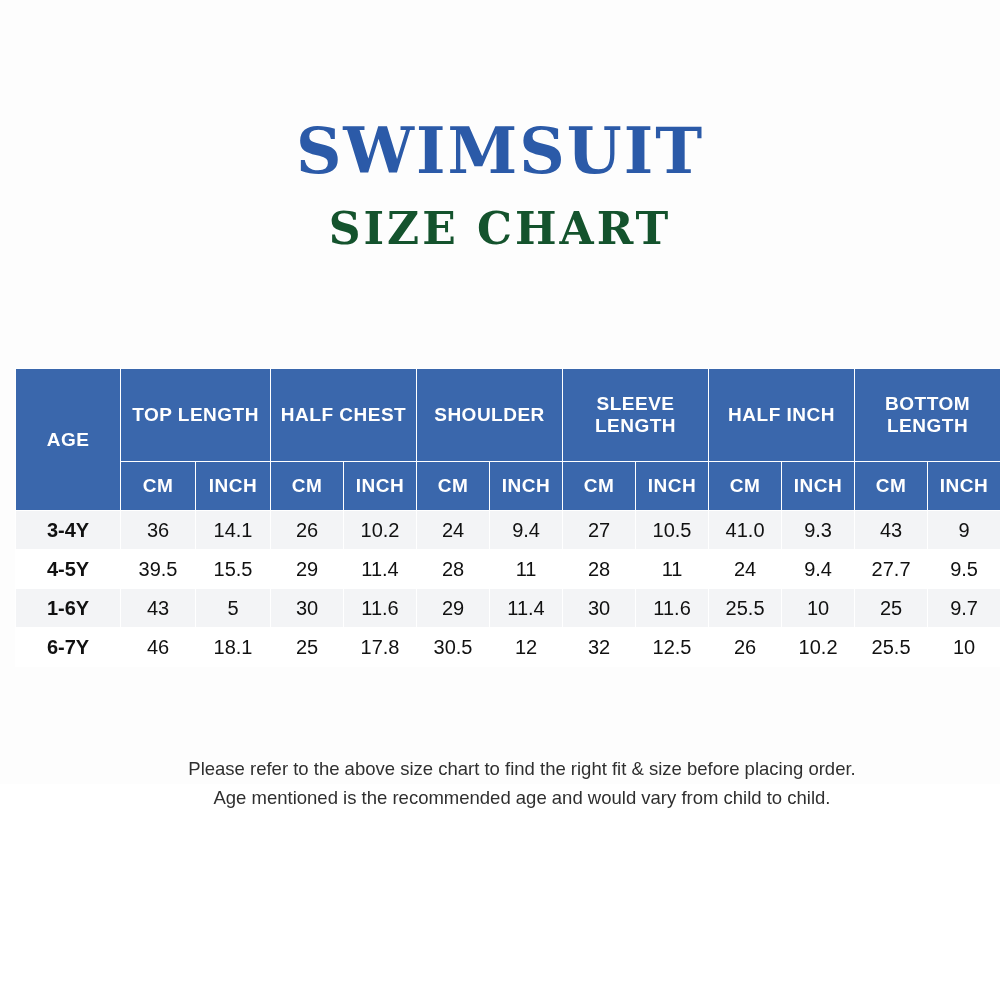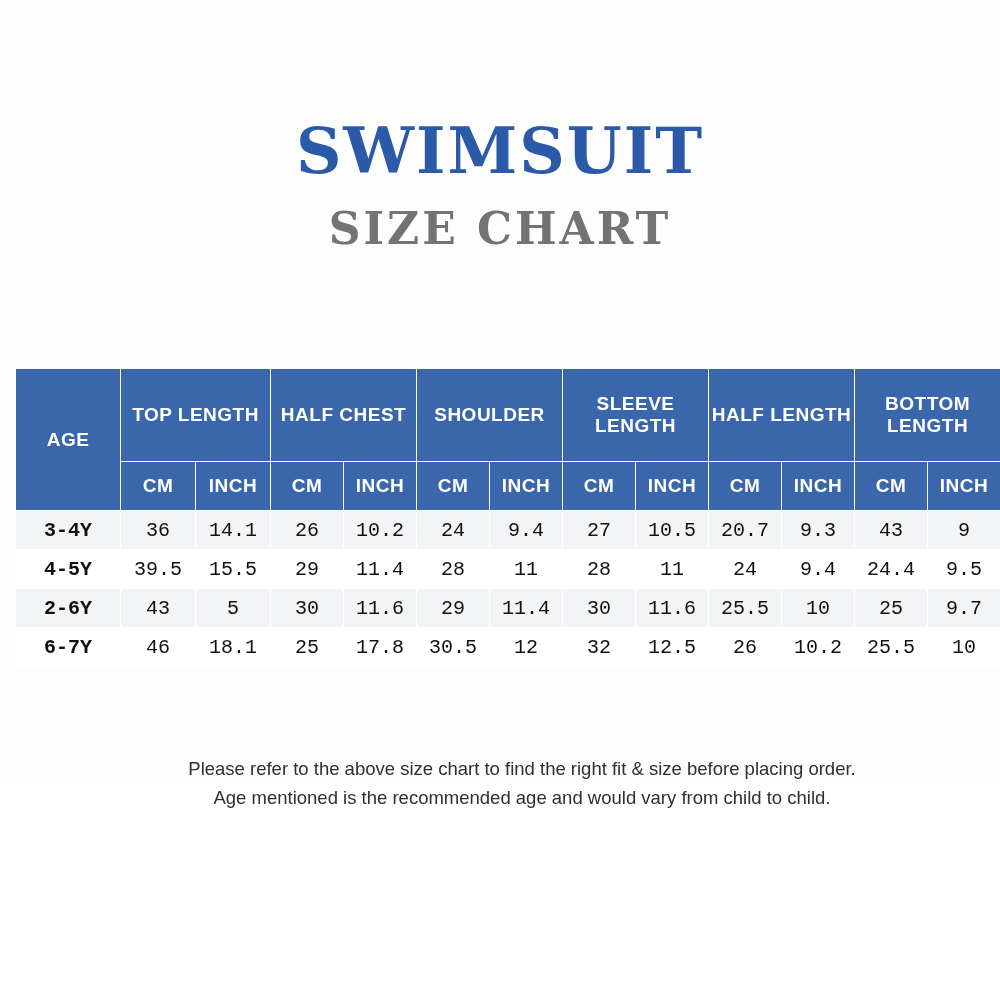--- a/index.html
+++ b/index.html
@@ -35,21 +35,21 @@
     letter-spacing: 2px;
     color: #2b5aa8;
     line-height: 1.05;
     margin: 0;
   }
   .title-sub {
     font-family: "DejaVu Serif", serif;
     font-weight: bold;
     font-size: 44px;
     letter-spacing: 3px;
-    color: #737373;
+    color: #14532d;
     margin: 22px 0 0 0;
     line-height: 1.05;
   }
 
   
   .table-wrap {
     position: absolute;
     left: 15px;
     top: 368px;
     width: 970px;
@@ -77,21 +77,21 @@
   }
   .hdr-group {
     height: 88px;
   }
   tbody td {
     background: #f3f4f6;
     color: #111111;
     font-size: 20px;
     height: 36px;
     border: 1px solid #d7d9dd;
-    font-family: Liberation Mono, monospace;
+    font-family: Liberation Sans, sans-serif;
     margin-top: 31px;
   }
   tbody tr td:first-child {
     font-weight: bold;
   }
   tbody tr:nth-child(even) td {
     background: #ffffff;
   }
 
   
@@ -141,21 +141,21 @@
         <col class="c-half">
           <col class="c-half">
       </colgroup>
       <thead>
         <tr>
           <th class="hdr hdr-group" rowspan="2">AGE</th>
           <th class="hdr hdr-group" colspan="2">TOP LENGTH</th>
           <th class="hdr hdr-group" colspan="2">HALF CHEST</th>
           <th class="hdr hdr-group" colspan="2">SHOULDER</th>
           <th class="hdr hdr-group" colspan="2">SLEEVE LENGTH</th>
-          <th class="hdr hdr-group" colspan="2">HALF LENGTH</th>
+          <th class="hdr hdr-group" colspan="2">HALF INCH</th>
           <th class="hdr hdr-group" colspan="2">BOTTOM LENGTH</th>
         </tr>
         <tr>
           <th class="hdr">CM</th>
           <th class="hdr">INCH</th>
           <th class="hdr">CM</th>
           <th class="hdr">INCH</th>
           <th class="hdr">CM</th>
           <th class="hdr">INCH</th>
           <th class="hdr">CM</th>
@@ -170,42 +170,42 @@
         <tr>
           <td>3-4Y</td>
           <td>36</td>
           <td>14.1</td>
           <td>26</td>
           <td>10.2</td>
           <td>24</td>
           <td>9.4</td>
           <td>27</td>
           <td>10.5</td>
-          <td>20.7</td>
+          <td>41.0</td>
           <td>9.3</td>
           <td>43</td>
           <td>9</td>
         </tr>
         <tr>
           <td>4-5Y</td>
           <td>39.5</td>
           <td>15.5</td>
           <td>29</td>
           <td>11.4</td>
           <td>28</td>
           <td>11</td>
           <td>28</td>
           <td>11</td>
           <td>24</td>
           <td>9.4</td>
-          <td>24.4</td>
+          <td>27.7</td>
           <td>9.5</td>
         </tr>
         <tr>
-          <td>2-6Y</td>
+          <td>1-6Y</td>
           <td>43</td>
           <td>5</td>
           <td>30</td>
           <td>11.6</td>
           <td>29</td>
           <td>11.4</td>
           <td>30</td>
           <td>11.6</td>
           <td>25.5</td>
           <td>10</td>

